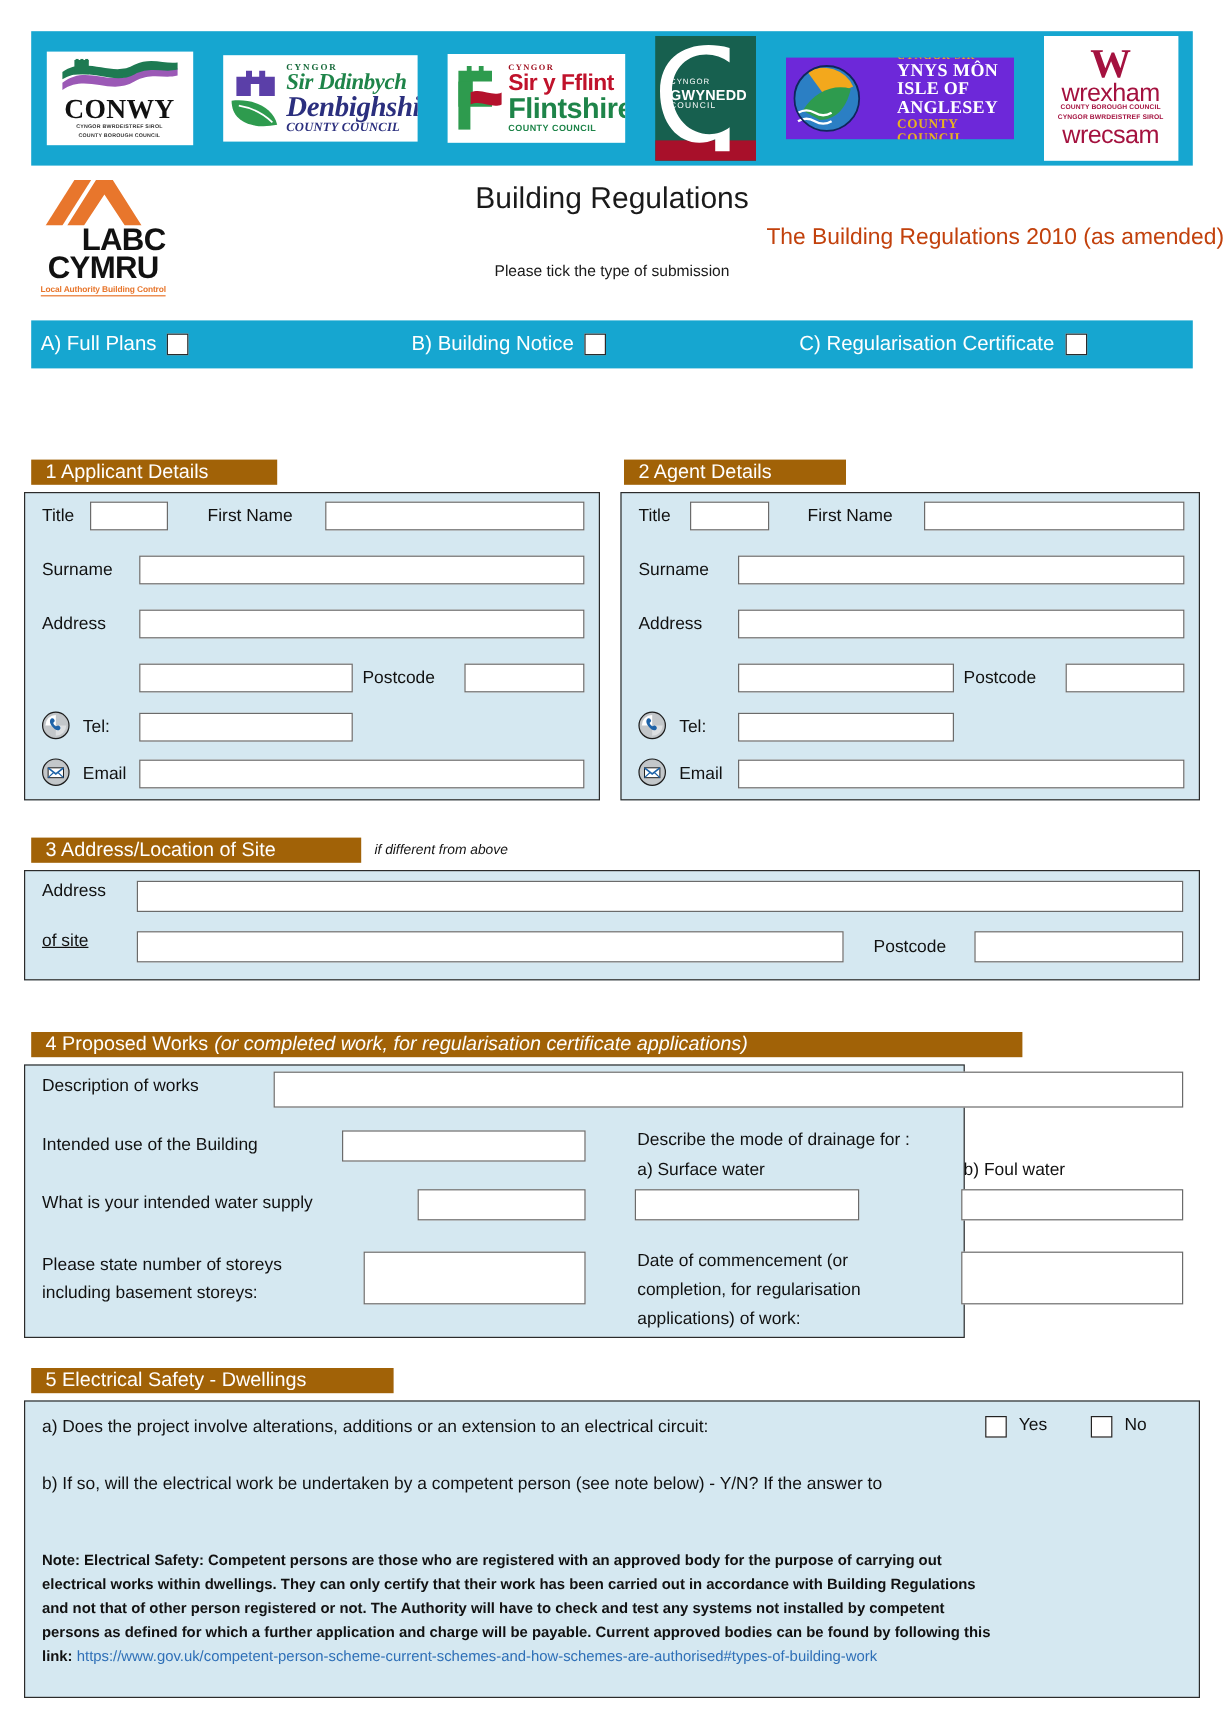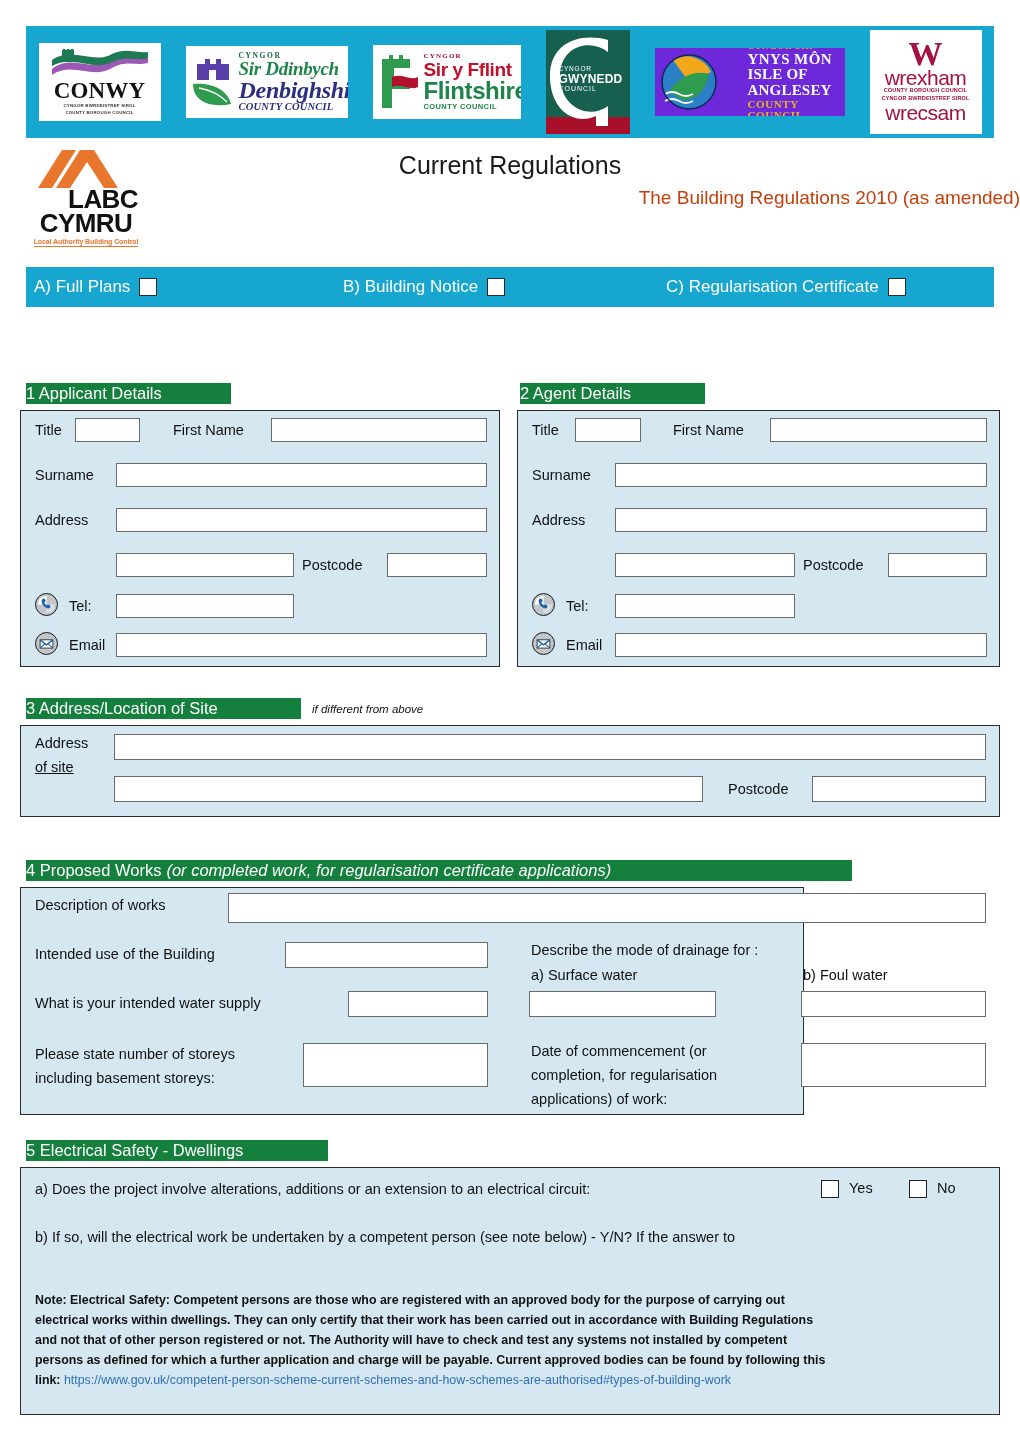--- a/index.html
+++ b/index.html
@@ -100,22 +100,22 @@
   
   .subbar{position:absolute;left:26px;top:267px;width:968px;height:40px;
      background:#16A6D0;color:#ffffff;font-size:17px;}
   .subopt{position:absolute;top:0;height:40px;display:flex;align-items:center;gap:9px;}
   .sb-a{left:8px;} .sb-b{left:317px;} .sb-c{left:640px;}
   .tickbox{width:16px;height:16px;background:#ffffff;border:1px solid #2b2b2b;display:block;}
   .note-it{position:absolute;left:0;top:315px;width:1020px;text-align:center;
      font-size:12.5px;font-style:italic;line-height:1.55;color:#1a1a1a;}
 
   
-  .sec-hdr{position:absolute;background:#15803d;color:#ffffff;
-     display:flex;align-items:center;padding:0 0;box-sizing:border-box;
+  .sec-hdr{position:absolute;background:#a16207;color:#ffffff;
+     display:flex;align-items:center;padding:0 12px;box-sizing:border-box;
      font-size:16.5px;height:21px;white-space:nowrap;}
   .sec-hdr .em{font-style:italic;margin-left:5px;}
   .panel{position:absolute;background:#D5E8F1;border:1.5px solid #2b2b2b;box-sizing:border-box;}
   .lbl{position:absolute;font-size:14.5px;color:#111;white-space:nowrap;}
   .fld{position:absolute;background:#ffffff;border:1px solid #6b6b6b;box-sizing:border-box;}
   .hint{position:absolute;font-size:11.5px;font-style:italic;color:#111;}
 
   
   .circ{position:absolute;width:23px;height:23px;border-radius:50%;
         background:#BFC3C6;border:1.5px solid #1b1b1b;box-sizing:border-box;
@@ -228,22 +228,23 @@
       <div class="labc-roof">
         <svg width="108" height="40" viewBox="0 0 108 40">
           <path d="M6 40 L30 2 L44 2 L20 40 Z" fill="#E8762C"></path>
           <path d="M48 2 L62 2 L86 40 L72 40 L55 14 L38 40 L24 40 Z" fill="#E8762C"></path>
         </svg>
       </div>
       <div class="labc-labc">LABC</div>
       <div class="labc-cymru">CYMRU</div>
       <div class="labc-sub">Local Authority Building Control</div>
     </div>
-    <div class="t1">Current Regulations</div>
+    <div class="t1">Building Regulations</div>
     <div class="t2">The Building Regulations 2010 (as amended)</div>
+    <div class="t3">Please tick the type of submission</div>
   </div>
 
   <div class="subbar">
     <div class="subopt sb-a">
       <span>A) Full Plans</span>
       <span class="tickbox"></span>
     </div>
     <div class="subopt sb-b">
       <span>B) Building Notice</span>
       <span class="tickbox"></span>
@@ -338,21 +339,21 @@
     <span class="lbl" style="left:48px;top:226px;">Email</span>
     <span class="fld" style="left:97px;top:222px;width:372px;height:24px;"></span>
   </div>
 
   <div class="sec-hdr" style="left:26px;top:698px;width:275px;">
     <span>3 Address/Location of Site</span>
   </div>
   <span class="hint" style="left:312px;top:703px;">if different from above</span>
   <div class="panel" style="left:20px;top:725px;width:980px;height:92px;">
     <span class="lbl" style="left:14px;top:9px;">Address</span>
-    <span class="lbl" style="left:14px;top:33px;text-decoration:underline;">of site</span>
+    <span class="lbl" style="left:14px;top:50px;text-decoration:underline;">of site</span>
     <span class="fld" style="left:93px;top:8px;width:872px;height:26px;"></span>
     <span class="fld" style="left:93px;top:50px;width:589px;height:26px;"></span>
     <span class="lbl" style="left:707px;top:55px;">Postcode</span>
     <span class="fld" style="left:791px;top:50px;width:174px;height:26px;"></span>
   </div>
 
   <div class="sec-hdr" style="left:26px;top:860px;width:826px;">
     <span>4 Proposed Works</span>
     <span class="em">(or completed work, for regularisation certificate applications)</span>
   </div>

